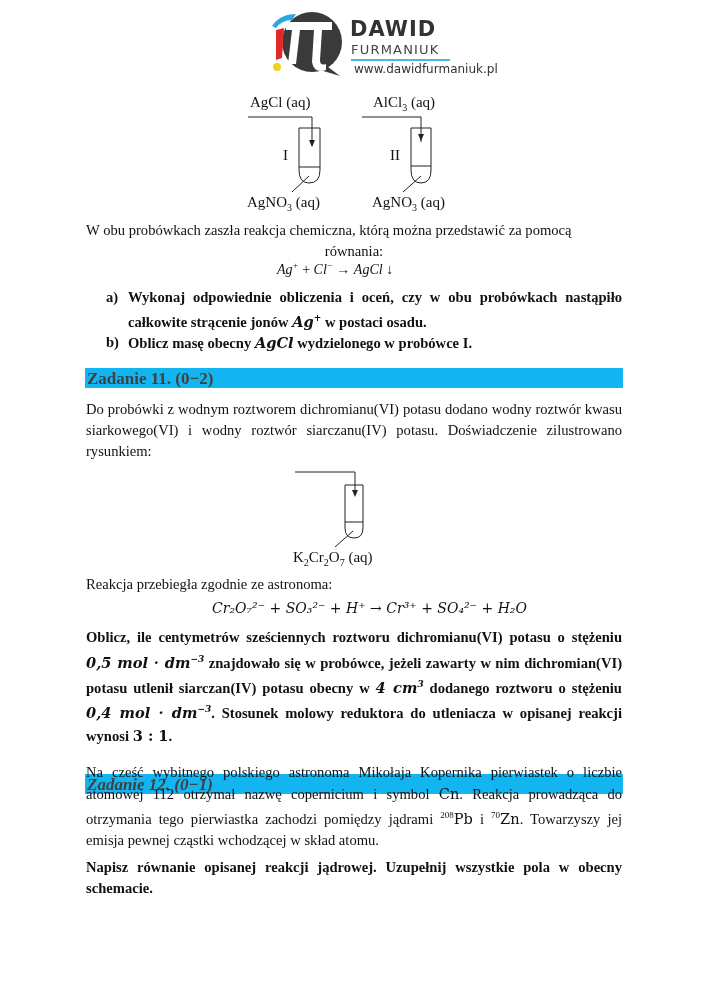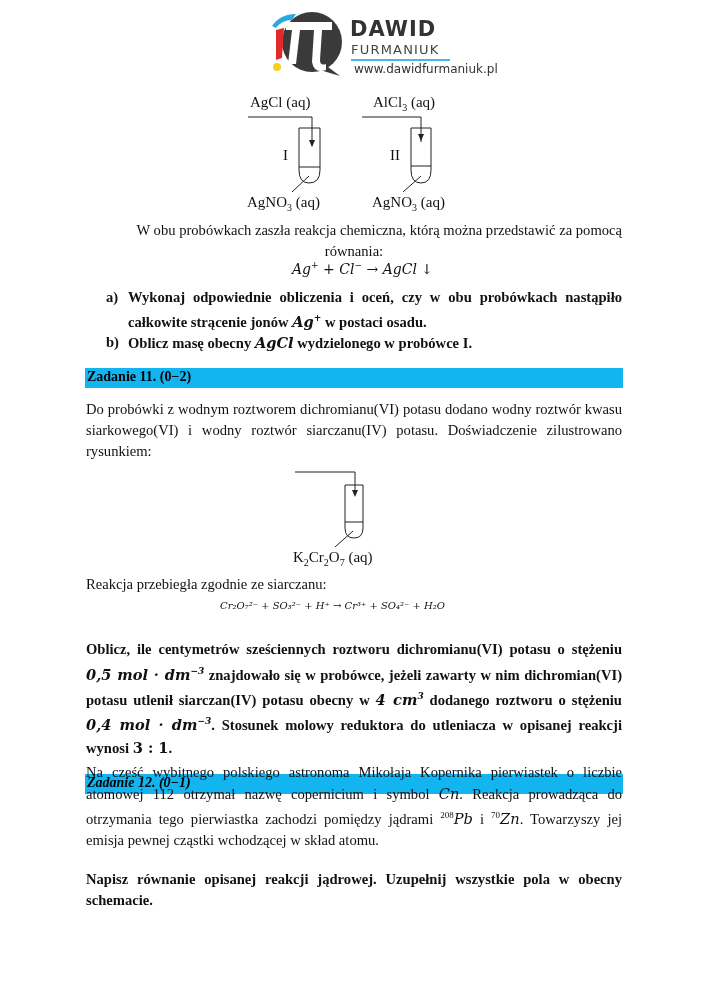--- a/index.html
+++ b/index.html
@@ -10,31 +10,31 @@
     .logo-name1 { position: absolute; left: 88px; top: 11px; font-family: "DejaVu Sans", sans-serif;
                   font-weight: bold; font-size: 21px; letter-spacing: 1px; color: #333; }
     .logo-name2 { position: absolute; left: 89px; top: 36px; font-family: "DejaVu Sans", sans-serif;
                   font-size: 13px; letter-spacing: 1.2px; color: #444; }
     .logo-line { position: absolute; left: 89px; top: 53px; width: 99px; height: 1.5px; background: #49b6e8; }
     .logo-url { position: absolute; left: 92px; top: 56px; font-family: "DejaVu Sans", sans-serif;
                 font-size: 12px; color: #333; }
     .chem-label { font-family: "Liberation Serif", serif; font-size: 15px; white-space: nowrap; }
     .chem-label sub { font-size: 10px; }
     .para { left: 86px; width: 536px; font-size: 14.6px; line-height: 21px; text-align: justify; }
-    .para.bold { font-weight: bold; margin-top: 12px; }
+    .para.bold { font-weight: bold; }
     .eq { font-family: "DejaVu Serif", serif; font-style: italic; font-size: 14px; white-space: nowrap; }
     .eq .up { font-style: normal; }
     .eq sup, .eq sub { font-size: 9px; }
     .banner { left: 85px; width: 538px; height: 20px; background: #13b5f1; }
-    .banner span { position: absolute; left: 2px; top: 1px; font-weight: bold; font-size: 14px; color: #000000; }
+    .banner span { position: absolute; left: 2px; top: 1px; font-weight: bold; font-size: 17px; color: #404040; }
     .list { left: 106px; width: 516px; font-size: 14.6px; line-height: 21px; font-weight: bold; }
     .list .marker { position: absolute; left: 0; }
     .list .body { margin-left: 22px; text-align: justify; }
     .math { font-family: "DejaVu Serif", serif; font-style: italic; font-weight: bold; }
-    .math-n { font-family: "DejaVu Serif", serif; font-style: italic; font-weight: normal; }
+    .math-n { font-family: "DejaVu Serif", serif; font-weight: normal; }
   </style>
 </head>
 <body>
 
 <div class="abs logo">
   <svg width="86" height="74" viewBox="0 0 86 74" style="position:absolute;left:0;top:0;">
     <circle cx="50" cy="36" r="30" fill="#3a3a3a"></circle>
     <path d="M62 58 L78 70 L58 64 Z" fill="#3a3a3a"></path>
     <path d="M10 20 Q18 8 34 8 L30 14 Q20 14 14 22 Z" fill="#2aa8e0"></path>
     <path d="M14 24 L22 22 L20 52 L14 54 Z" fill="#e02a2a"></path>
@@ -75,25 +75,25 @@
   <div class="abs chem-label" style="left:143px;top:4px;">
     <span>AlCl</span><sub>3</sub><span> (aq)</span>
   </div>
   <div class="abs chem-label" style="left:160px;top:57px;">II</div>
   <div class="abs chem-label" style="left:142px;top:104px;">
     <span>AgNO</span><sub>3</sub><span> (aq)</span>
   </div>
 </div>
 
 <div class="abs para" style="top:220px;">
-  <div style="text-align:right;">W obu probówkach zaszła reakcja chemiczna, którą można przedstawić za pomocą</div>
+  <div style="text-align:left;">W obu probówkach zaszła reakcja chemiczna, którą można przedstawić za pomocą</div>
   <div style="text-align:center;">równania:</div>
 </div>
 
-<div class="abs eq" style="left:292px;top:260px;">
+<div class="abs eq" style="left:277px;top:260px;font-family:Liberation Serif, serif;">
   <span>Ag</span><sup>+</sup><span class="up"> + </span><span>Cl</span><sup>−</sup><span class="up"> → </span><span>AgCl</span><span class="up"> ↓</span>
 </div>
 
 <div class="abs list" style="top:287px;">
   <span class="marker">a)</span>
   <div class="body">
     <span>Wykonaj odpowiednie obliczenia i oceń, czy w obu probówkach nastąpiło całkowite strącenie jonów </span><span class="math">Ag</span><sup class="math" style="font-size:9px">+</sup><span> w postaci osadu.</span>
   </div>
 </div>
 <div class="abs list" style="top:332px;">
@@ -117,23 +117,23 @@
       <line x1="95" y1="77" x2="113" y2="77"></line>
       <line x1="103" y1="86" x2="85" y2="102"></line>
     </g>
     <polygon points="102,45 108,45 105,52" fill="#222"></polygon>
   </svg>
   <div class="abs chem-label" style="left:43px;top:104px;font-family:Liberation Serif, serif;">
     <span>K</span><sub>2</sub><span>Cr</span><sub>2</sub><span>O</span><sub>7</sub><span> (aq)</span>
   </div>
 </div>
 
-<div class="abs para" style="top:574px;">Reakcja przebiegła zgodnie ze siarczanu:</div>
+<div class="abs para" style="top:574px;">Reakcja przebiegła zgodnie ze astronoma:</div>
 
-<div class="abs eq" style="left:220px;top:600px;font-size:10px;">Cr₂O₇²⁻ + SO₃²⁻ + H⁺ → Cr³⁺ + SO₄²⁻ + H₂O</div>
+<div class="abs eq" style="left:212px;top:600px;font-size:14px;">Cr₂O₇²⁻ + SO₃²⁻ + H⁺ → Cr³⁺ + SO₄²⁻ + H₂O</div>
 
 <div class="abs para bold" style="top:627px;line-height:21.5px;">
   <span>Oblicz, ile centymetrów sześciennych roztworu dichromianu(VI) potasu o stężeniu</span>
   <span class="math">0,5 mol · dm</span><sup class="math" style="font-size:9px">−3</sup><span> znajdowało się w probówce, jeżeli zawarty w nim dichromian(VI) potasu utlenił siarczan(IV) potasu obecny w </span><span class="math">4 cm</span><sup class="math" style="font-size:9px">3</sup><span> dodanego roztworu o stężeniu </span><span class="math">0,4 mol · dm</span><sup class="math" style="font-size:9px">−3</sup><span>. Stosunek molowy reduktora do utleniacza w opisanej reakcji wynosi </span><span class="math" style="font-style:normal">3 : 1</span><span>.</span>
 </div>
 
 <div class="abs banner" style="top:774px;font-style:italic;">
   <span>Zadanie 12. (0−1)</span>
 </div>
 

